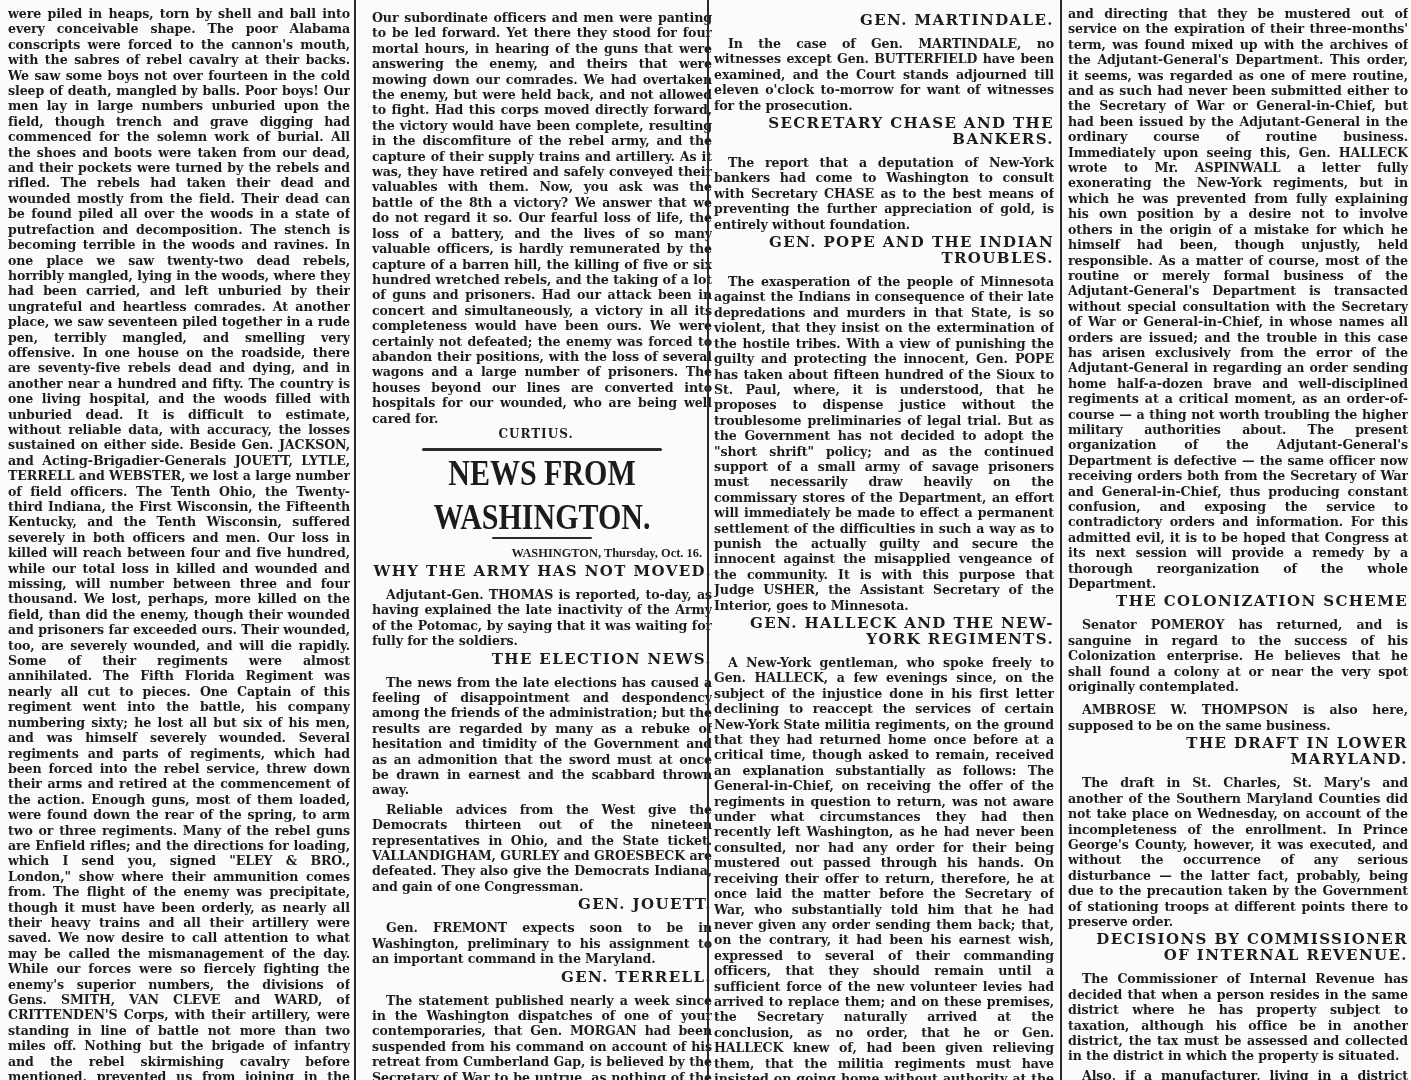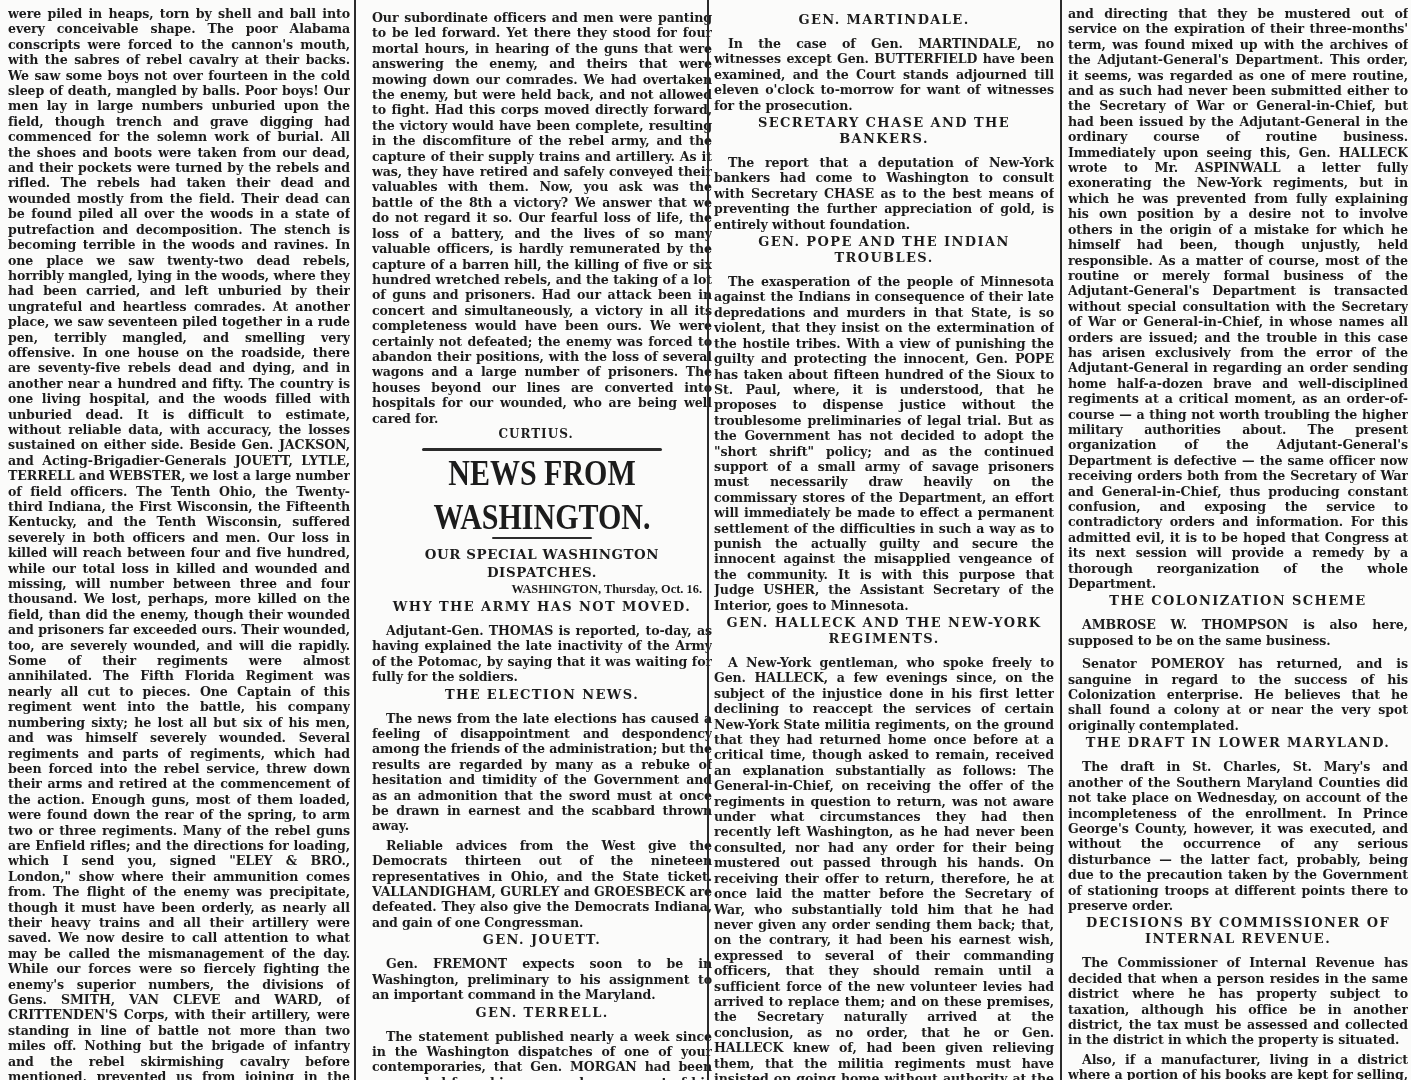--- a/index.html
+++ b/index.html
@@ -7,21 +7,21 @@
   .page { position: absolute; left: 0; top: 0; width: 1411px; height: 1080px; background: #fbfbfa; }
   .col { position: absolute; top: 0; height: 1080px; overflow: hidden; box-sizing: border-box; }
   .col p, .col .hd { margin: 0; }
   .col1 { left: 8px; width: 342px; padding-top: 6px; }
   .col2 { left: 372px; width: 340px; padding-top: 10px; }
   .col3 { left: 714px; width: 340px; padding-top: 10px; }
   .col4 { left: 1068px; width: 340px; padding-top: 6px; }
   .rule-v { position: absolute; top: 0; width: 2px; height: 1080px; background: #2b2b2b; }
   .txt { font-size: 12.6px; line-height: 15.4px; text-align: justify; font-weight: bold; letter-spacing: -0.1px; }
   .txt.indent { text-indent: 14px; margin-top: 8px; }
-  .hd { font-size: 13px; letter-spacing: 1.4px; text-align: center; font-weight: bold; line-height: 16px; margin: 2px 0 !important; }
+  .hd { font-size: 15px; letter-spacing: 1.4px; text-align: right; font-weight: bold; line-height: 16px; margin: 2px 0 !important; }
   .sig { font-size: 12px; font-weight: bold; letter-spacing: 1px; text-align: center; padding-right: 12px; line-height: 16px; }
   .big-title { font-family: "Liberation Serif", serif; font-size: 30px; font-weight: bold; text-align: center; letter-spacing: 0; line-height: 36px; transform: scaleY(1.2); margin: 8px 0 2px 0 !important; }
   .subtitle { font-size: 13.4px; font-weight: bold; text-align: center; letter-spacing: 0.6px; line-height: 18px; }
   .dateline { font-size: 12.4px; font-weight: bold; text-align: right; padding-right: 10px; line-height: 16px; font-family: Liberation Serif, serif; }
   .rule-h { height: 3px; background: #2b2b2b; margin: 6px auto; border-radius: 2px; }
   .rule-h.long { width: 240px; }
   .rule-h.short { width: 100px; height: 2px; }
   .boxed { border-left: 2px solid #2b2b2b; padding-left: 4px; margin-left: -6px; }
 </style>
 </head>
@@ -35,21 +35,20 @@
 
   <div class="rule-v" style="left:354px;"></div>
 
   <div class="col col2">
     <p class="txt">Our subordinate officers and men were panting to be led forward. Yet there they stood for four mortal hours, in hearing of the guns that were answering the enemy, and theirs that were mowing down our comrades. We had overtaken the enemy, but were held back, and not allowed to fight. Had this corps moved directly forward, the victory would have been complete, resulting in the discomfiture of the rebel army, and the capture of their supply trains and artillery. As it was, they have retired and safely conveyed their valuables with them. Now, you ask was the battle of the 8th a victory? We answer that we do not regard it so. Our fearful loss of life, the loss of a battery, and the lives of so many valuable officers, is hardly remunerated by the capture of a barren hill, the killing of five or six hundred wretched rebels, and the taking of a lot of guns and prisoners. Had our attack been in concert and simultaneously, a victory in all its completeness would have been ours. We were certainly not defeated; the enemy was forced to abandon their positions, with the loss of several wagons and a large number of prisoners. The houses beyond our lines are converted into hospitals for our wounded, who are being well cared for.</p>
     <p class="sig">CURTIUS.</p>
     <div class="rule-h long"></div>
     <div class="boxed">
       <p class="big-title">NEWS FROM WASHINGTON.</p>
       <div class="rule-h short"></div>
-      <p class="subtitle">OUR SPECIAL WASHINGTON DISPATCHES.</p>
       <p class="dateline">WASHINGTON, Thursday, Oct. 16.</p>
 
       <p class="hd">WHY THE ARMY HAS NOT MOVED.</p>
       <p class="txt indent">Adjutant-Gen. THOMAS is reported, to-day, as having explained the late inactivity of the Army of the Potomac, by saying that it was waiting for fully for the soldiers.</p>
 
       <p class="hd">THE ELECTION NEWS.</p>
       <p class="txt indent">The news from the late elections has caused a feeling of disappointment and despondency among the friends of the administration; but the results are regarded by many as a rebuke of hesitation and timidity of the Government and as an admonition that the sword must at once be drawn in earnest and the scabbard thrown away.</p>
       <p class="txt indent" style="margin-top:4px;">Reliable advices from the West give the Democrats thirteen out of the nineteen representatives in Ohio, and the State ticket. VALLANDIGHAM, GURLEY and GROESBECK are defeated. They also give the Democrats Indiana, and gain of one Congressman.</p>
 
       <p class="hd">GEN. JOUETT.</p>
@@ -75,22 +74,22 @@
     <p class="hd">GEN. HALLECK AND THE NEW-YORK REGIMENTS.</p>
     <p class="txt indent">A New-York gentleman, who spoke freely to Gen. HALLECK, a few evenings since, on the subject of the injustice done in his first letter declining to reaccept the services of certain New-York State militia regiments, on the ground that they had returned home once before at a critical time, though asked to remain, received an explanation substantially as follows: The General-in-Chief, on receiving the offer of the regiments in question to return, was not aware under what circumstances they had then recently left Washington, as he had never been consulted, nor had any order for their being mustered out passed through his hands. On receiving their offer to return, therefore, he at once laid the matter before the Secretary of War, who substantially told him that he had never given any order sending them back; that, on the contrary, it had been his earnest wish, expressed to several of their commanding officers, that they should remain until a sufficient force of the new volunteer levies had arrived to replace them; and on these premises, the Secretary naturally arrived at the conclusion, as no order, that he or Gen. HALLECK knew of, had been given relieving them, that the militia regiments must have insisted on going home without authority at the expiration of the term for which they had been sworn in. On these representations, Gen. HALLECK sent the communication declining to reaccept their services and it was not until the just indignation of the regiments found expression through the journals of the day, that a peremptory order sending them home,</p>
   </div>
 
   <div class="rule-v" style="left:1060px;"></div>
 
   <div class="col col4">
     <p class="txt">and directing that they be mustered out of service on the expiration of their three-months' term, was found mixed up with the archives of the Adjutant-General's Department. This order, it seems, was regarded as one of mere routine, and as such had never been submitted either to the Secretary of War or General-in-Chief, but had been issued by the Adjutant-General in the ordinary course of routine business. Immediately upon seeing this, Gen. HALLECK wrote to Mr. ASPINWALL a letter fully exonerating the New-York regiments, but in which he was prevented from fully explaining his own position by a desire not to involve others in the origin of a mistake for which he himself had been, though unjustly, held responsible. As a matter of course, most of the routine or merely formal business of the Adjutant-General's Department is transacted without special consultation with the Secretary of War or General-in-Chief, in whose names all orders are issued; and the trouble in this case has arisen exclusively from the error of the Adjutant-General in regarding an order sending home half-a-dozen brave and well-disciplined regiments at a critical moment, as an order-of-course — a thing not worth troubling the higher military authorities about. The present organization of the Adjutant-General's Department is defective — the same officer now receiving orders both from the Secretary of War and General-in-Chief, thus producing constant confusion, and exposing the service to contradictory orders and information. For this admitted evil, it is to be hoped that Congress at its next session will provide a remedy by a thorough reorganization of the whole Department.</p>
 
     <p class="hd">THE COLONIZATION SCHEME</p>
+    <p class="txt indent">Senator POMEROY has returned, and is sanguine in regard to the success of his Colonization enterprise. He believes that he shall found a colony at or near the very spot originally contemplated.</p>
     <p class="txt indent">AMBROSE W. THOMPSON is also here, supposed to be on the same business.</p>
-    <p class="txt indent">Senator POMEROY has returned, and is sanguine in regard to the success of his Colonization enterprise. He believes that he shall found a colony at or near the very spot originally contemplated.</p>
 
     <p class="hd">THE DRAFT IN LOWER MARYLAND.</p>
     <p class="txt indent">The draft in St. Charles, St. Mary's and another of the Southern Maryland Counties did not take place on Wednesday, on account of the incompleteness of the enrollment. In Prince George's County, however, it was executed, and without the occurrence of any serious disturbance — the latter fact, probably, being due to the precaution taken by the Government of stationing troops at different points there to preserve order.</p>
 
     <p class="hd">DECISIONS BY COMMISSIONER OF INTERNAL REVENUE.</p>
     <p class="txt indent">The Commissioner of Internal Revenue has decided that when a person resides in the same district where he has property subject to taxation, although his office be in another district, the tax must be assessed and collected in the district in which the property is situated.</p>
     <p class="txt indent" style="margin-top:4px;">Also, if a manufacturer, living in a district where a portion of his books are kept for selling, shipping, and consigning the manufactures, has a counting-room, factory or store, in another district, where the operatives and others are supplied with stores, and invoices are made and kept of the productions of said factory, then the tax must be assessed and collected in the district where the factory is situated. If the selling-house is really the property of the manufacturer, the</p>
   </div>
 
 </div>

